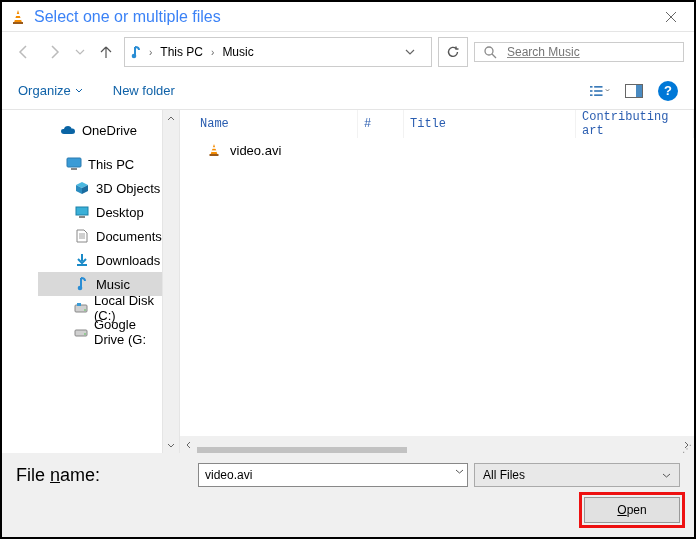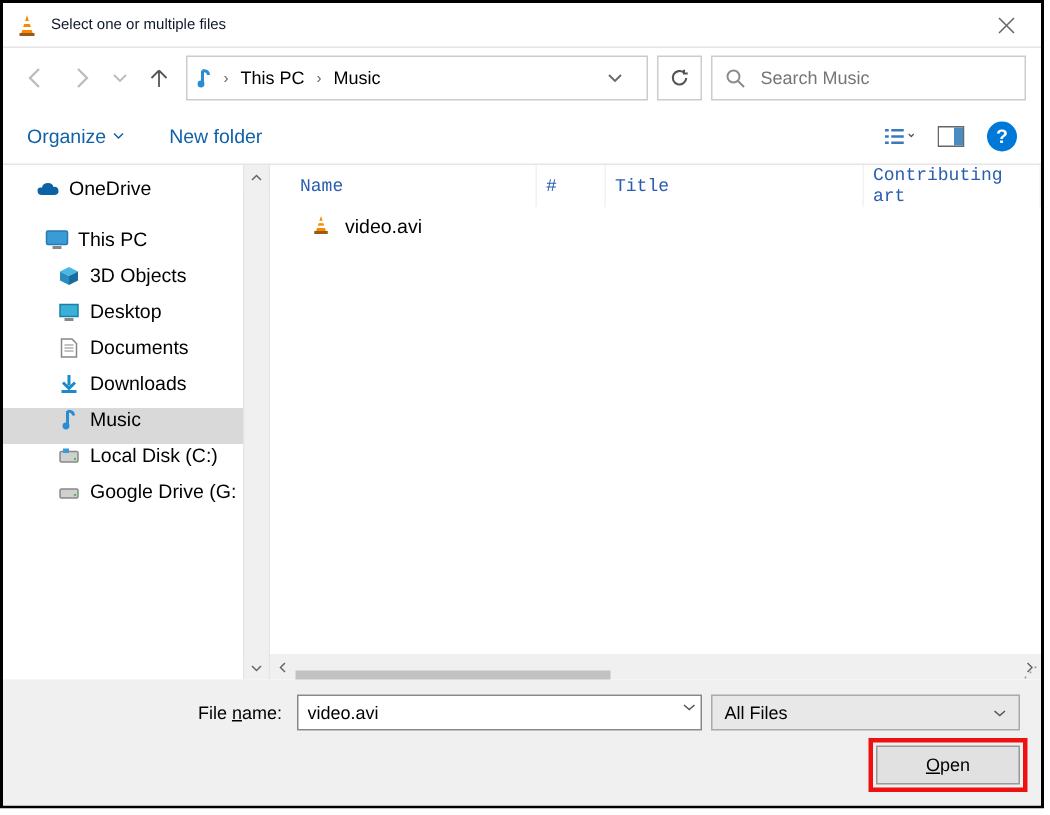--- a/index.html
+++ b/index.html
@@ -20,21 +20,21 @@
     background: #fff;
   }
   .titlebar {
     height: 30px;
     display: flex;
     align-items: center;
     padding-left: 8px;
     border-bottom: 1px solid #e5e5e5;
   }
   .app-icon { width: 16px; height: 16px; margin-right: 8px; }
-  .title-text { color: #0f172a; font-size: 10px; flex: 1; }
+  .title-text { color: #3b82f6; font-size: 16px; flex: 1; }
   .close-btn {
     width: 46px; height: 30px;
     display: flex; align-items: center; justify-content: center;
     color: #666;
   }
 
   .navbar {
     height: 40px;
     display: flex;
     align-items: center;
@@ -59,26 +59,27 @@
   .addr-seg { padding: 2px 4px; font-size: 12px; }
   .addr-chev { color: #666; font-size: 10px; padding: 0 2px; }
   .addr-dd { width: 22px; color:#666; text-align:center; }
   .refresh-btn {
     width: 30px; height: 30px;
     border: 1px solid #ccc;
     display:flex; align-items:center; justify-content:center;
     margin-left: 0;
   }
   .searchbox {
-    width: 210px; height: 30px;
+    width: 210px; height: 20px;
     border: 1px solid #ccc;
     display: flex; align-items: center;
     padding: 0 8px;
     color: #8a8a8a;
     gap: 8px;
+    text-decoration: underline;
   }
   .searchbox input { border:none; outline:none; font-size:12px; width:100%; color:#555; background:transparent;}
 
   .toolbar {
     height: 38px;
     display: flex;
     align-items: center;
     padding: 0 16px;
     gap: 30px;
     border-bottom: 1px solid #e5e5e5;
@@ -93,22 +94,23 @@
   .treeview {
     width: 160px;
     overflow-y:auto;
     padding-top: 8px;
     border-right: 0;
   }
   .tree-scroll { width: 17px; background:#f0f0f0; border-left:1px solid #e5e5e5; display:flex; flex-direction:column; }
   .tree-scroll .sc-btn { height:17px; background:#f0f0f0; display:flex; align-items:center; justify-content:center; font-size:8px; color:#666;}
   .tree-scroll .sc-track { flex:1; }
   .tree-item {
-    height: 24px; display:flex; padding-left: 22px; gap:6px;
+    height: 24px; display:flex; align-items:center; padding-left: 22px; gap:6px;
     font-size: 13px;
+    margin-left: 36px;
   }
   .tree-item.l0 { padding-left: 22px; }
   .tree-item.l1 { padding-left: 28px; }
   .tree-item.l2 { padding-left: 36px; }
   .tree-item.selected { background:#d9d9d9; }
   .tree-spacer { height: 10px; }
   .ti-icon { width:16px; height:16px; display:flex; align-items:center; justify-content:center; }
 
   .filelist {
     flex:1;
@@ -133,21 +135,21 @@
   .hscroll .sc-track { flex:1; position:relative;}
   .hscroll .sc-thumb { position:absolute; left:0; top:2px; height:13px; width:210px; background:#c2c2c2; }
 
   .resize-dots { position:absolute; right:2px; bottom:2px; color:#999; font-size:10px; line-height:5px;}
 
   .footer {
     background:#f0f0f0;
     padding: 10px 14px 14px 14px;
   }
   .fn-row { display:flex; align-items:center; gap:6px; }
-  .fn-label { width: 176px; text-align:right; padding-right:4px; font-size:12px;}
+  .fn-label { width: 176px; text-align:left; padding-right:4px; font-size:18px;}
   .fn-label .ul { text-decoration: underline; }
   .fn-input-wrap { position:relative; width:270px;}
   .fn-input {
     width:100%; height:24px; border:1px solid #888; padding:0 22px 0 6px; font-size:12px;
   }
   .fn-dd { position:absolute; right:4px; top:4px; font-size:10px; color:#555; pointer-events:none;}
   .ft-combo {
     flex:1; height:24px; border:1px solid #aaa; background:#e8e8e8;
     display:flex; align-items:center; justify-content:space-between; padding:0 8px; font-size:12px;
   }

